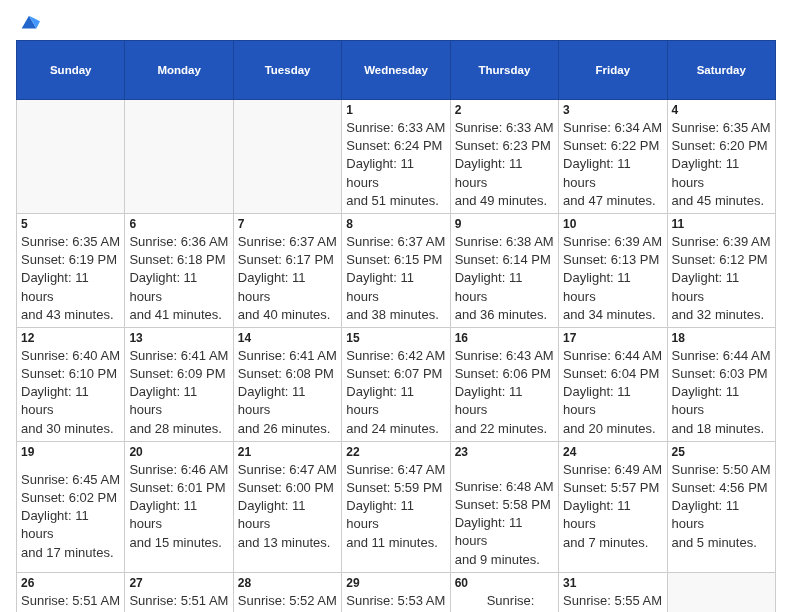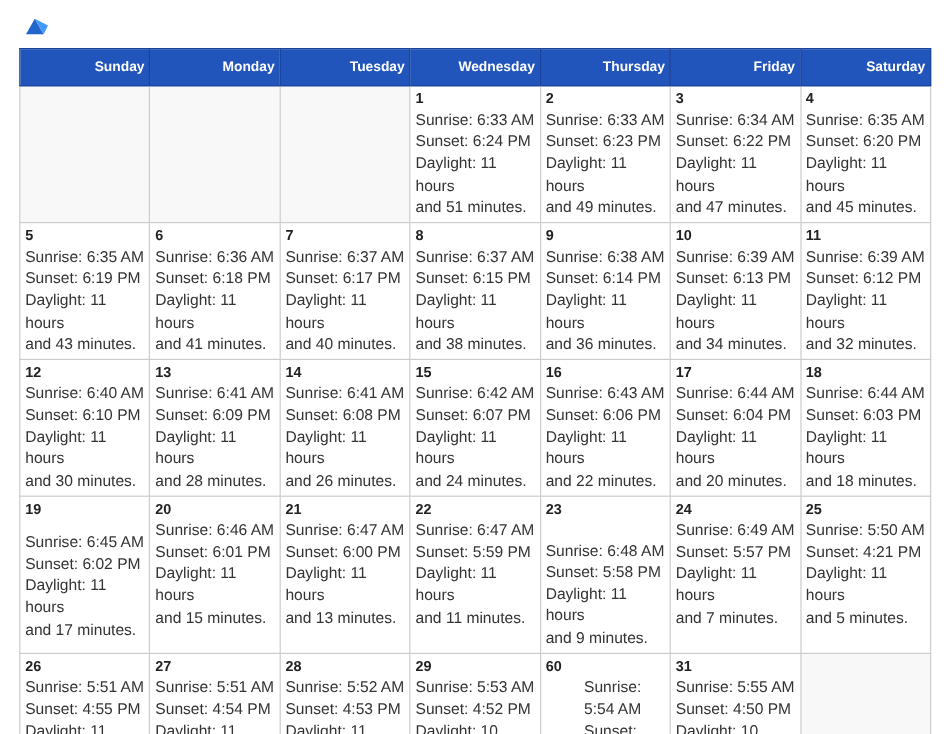--- a/index.html
+++ b/index.html
@@ -57,22 +57,22 @@
       flex: 1;
       border-collapse: collapse;
       width: 100%;
       table-layout: fixed;
     }
     .calendar th {
       background: #2255bb;
       color: #fff;
       font-size: 11.5px;
       font-weight: bold;
-      padding: 9px 4px;
-      text-align: right;
+      padding: 23px 4px;
+      text-align: center;
       border: 1px solid #1a4499;
       margin-left: 32px;
     }
     .calendar td {
       border: 1px solid #ccc;
       vertical-align: top;
       padding: 3px 4px;
       font-size: 9.5px;
       color: #333;
       height: 88px;
@@ -305,21 +305,21 @@
           <td>
             <span class="day-number">24</span>
             <div class="day-info" style="white-space: pre-line;">Sunrise: 6:49 AM
 Sunset: 5:57 PM
 Daylight: 11 hours
 and 7 minutes.</div>
           </td>
           <td>
             <span class="day-number">25</span>
             <div class="day-info" style="white-space: pre-line;">Sunrise: 5:50 AM
-Sunset: 4:21 PM
+Sunset: 4:56 PM
 Daylight: 11 hours
 and 5 minutes.</div>
           </td>
         </tr>
         <tr>
           <td>
             <span class="day-number">26</span>
             <div class="day-info" style="white-space: pre-line;">Sunrise: 5:51 AM
 Sunset: 4:55 PM
 Daylight: 11 hours

